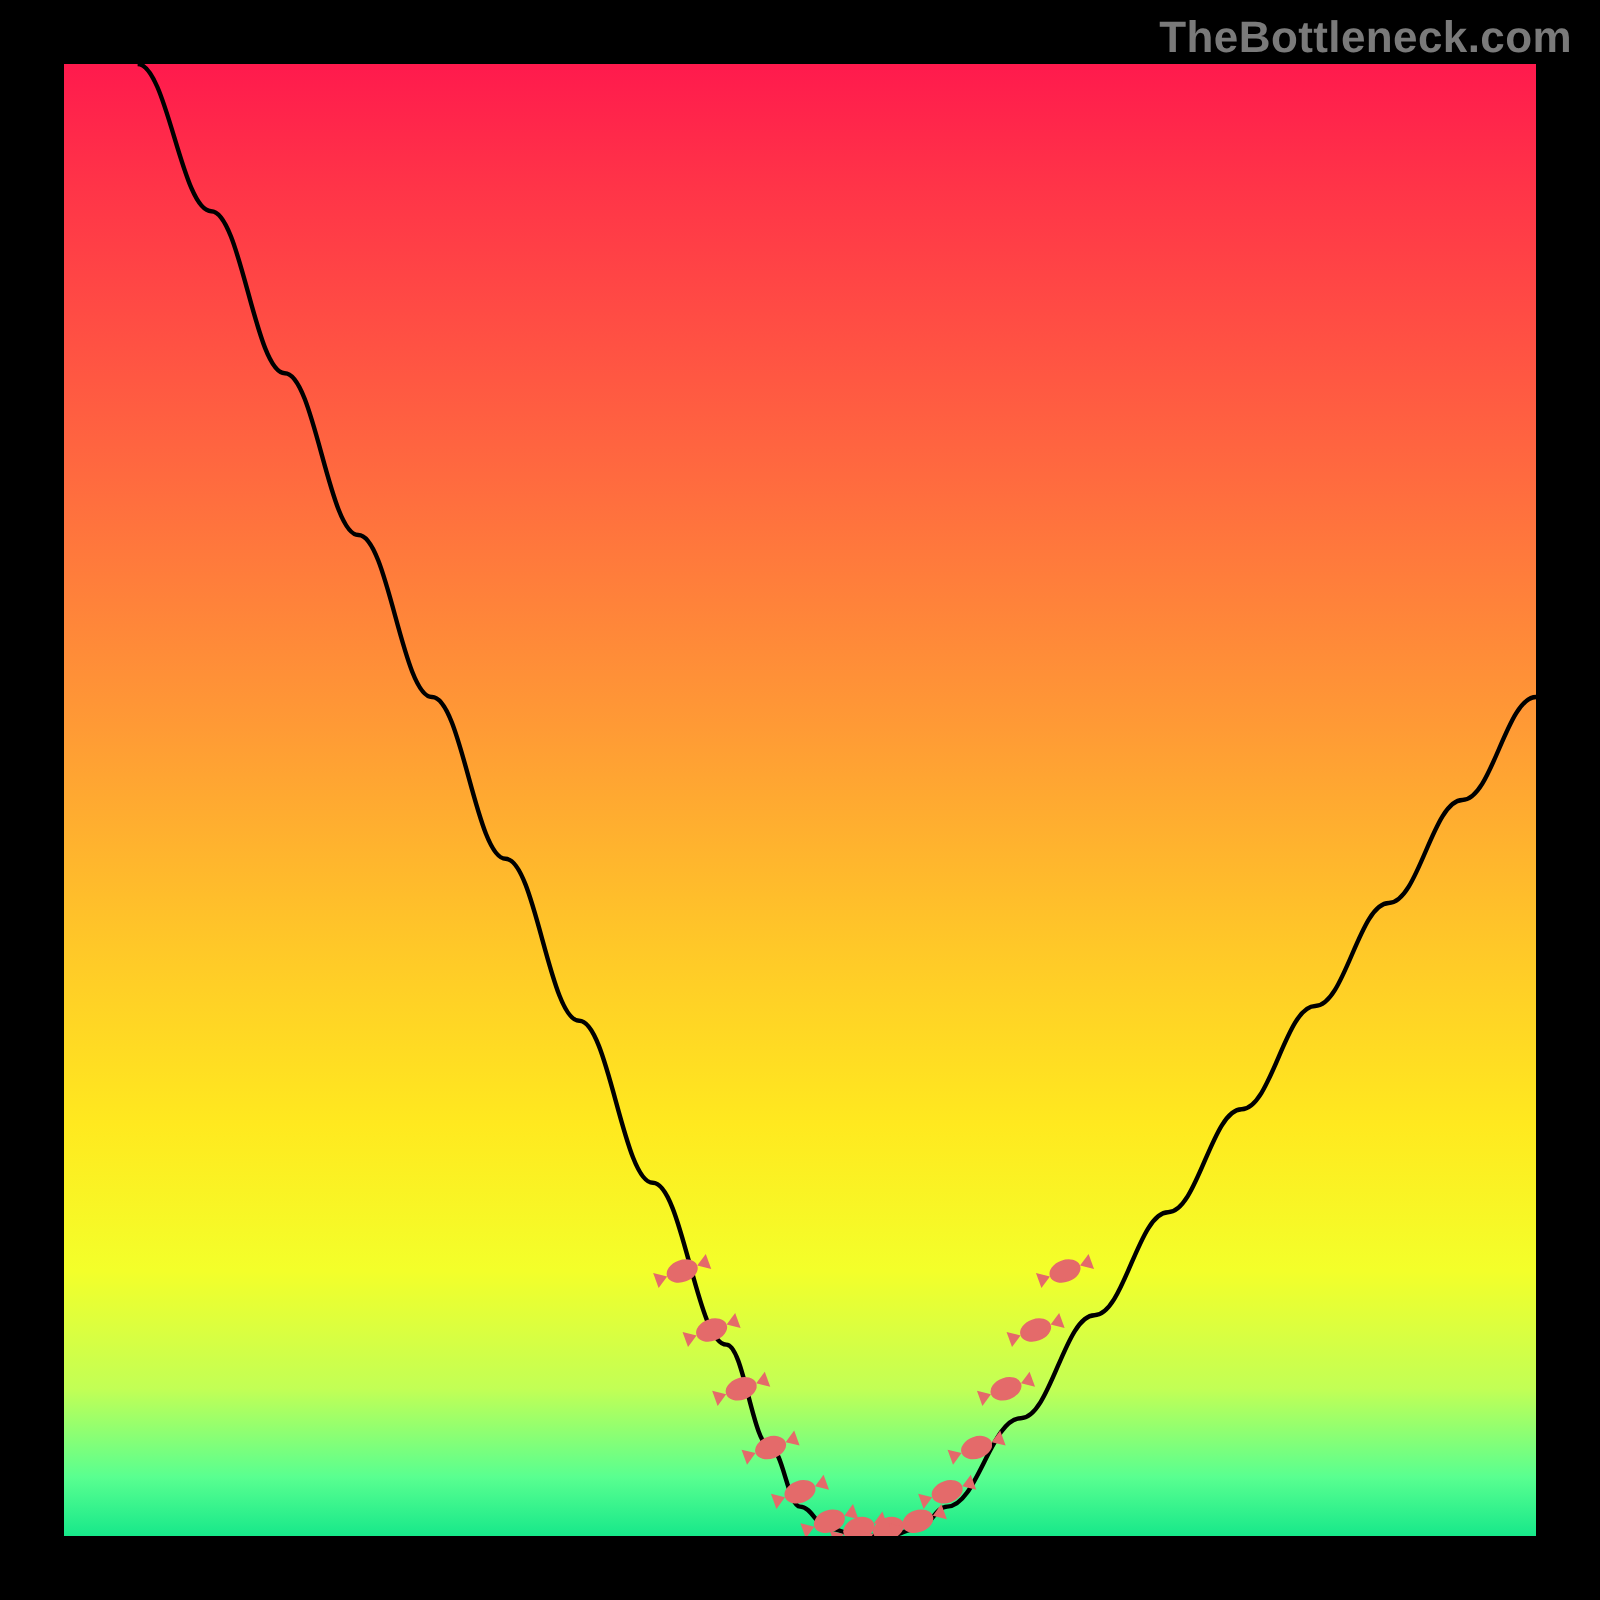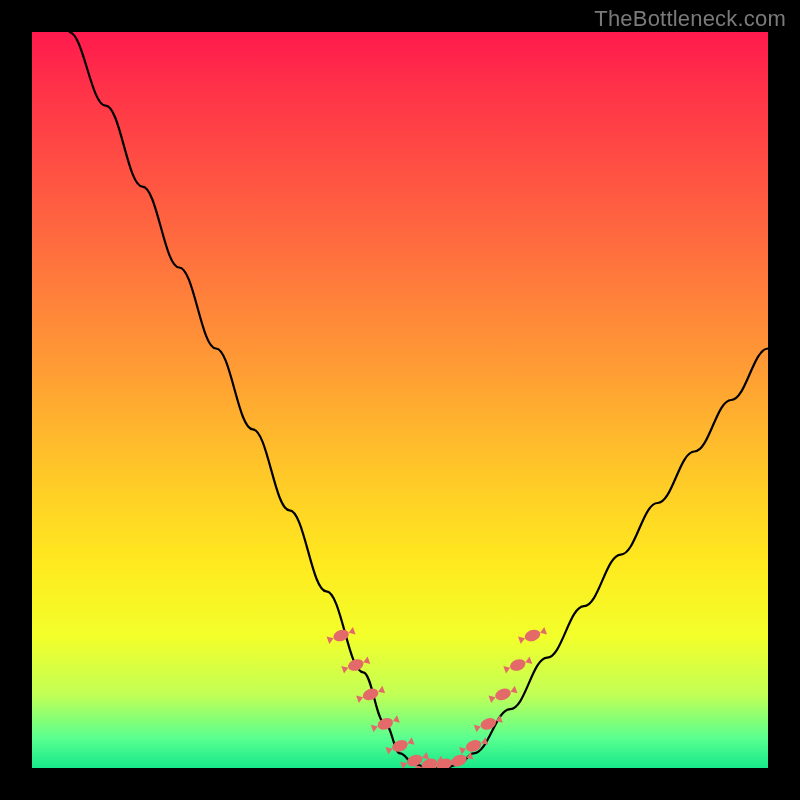--- a/index.html
+++ b/index.html
@@ -37,21 +37,21 @@
       #c2ff55 90%,
       #59ff90 96%,
       #17e88a 100%);
   }
   .watermark {
     position: absolute;
     top: 6px;
     right: 14px;
     color: #7a7a7a;
     font-size: 22px;
-    font-weight: 400;
+    font-weight: 700;
     letter-spacing: 0.2px;
     user-select: none;
   }
   svg.curve {
     position: absolute;
     top: 0;
     left: 0;
     width: 736px;
     height: 736px;
   }

